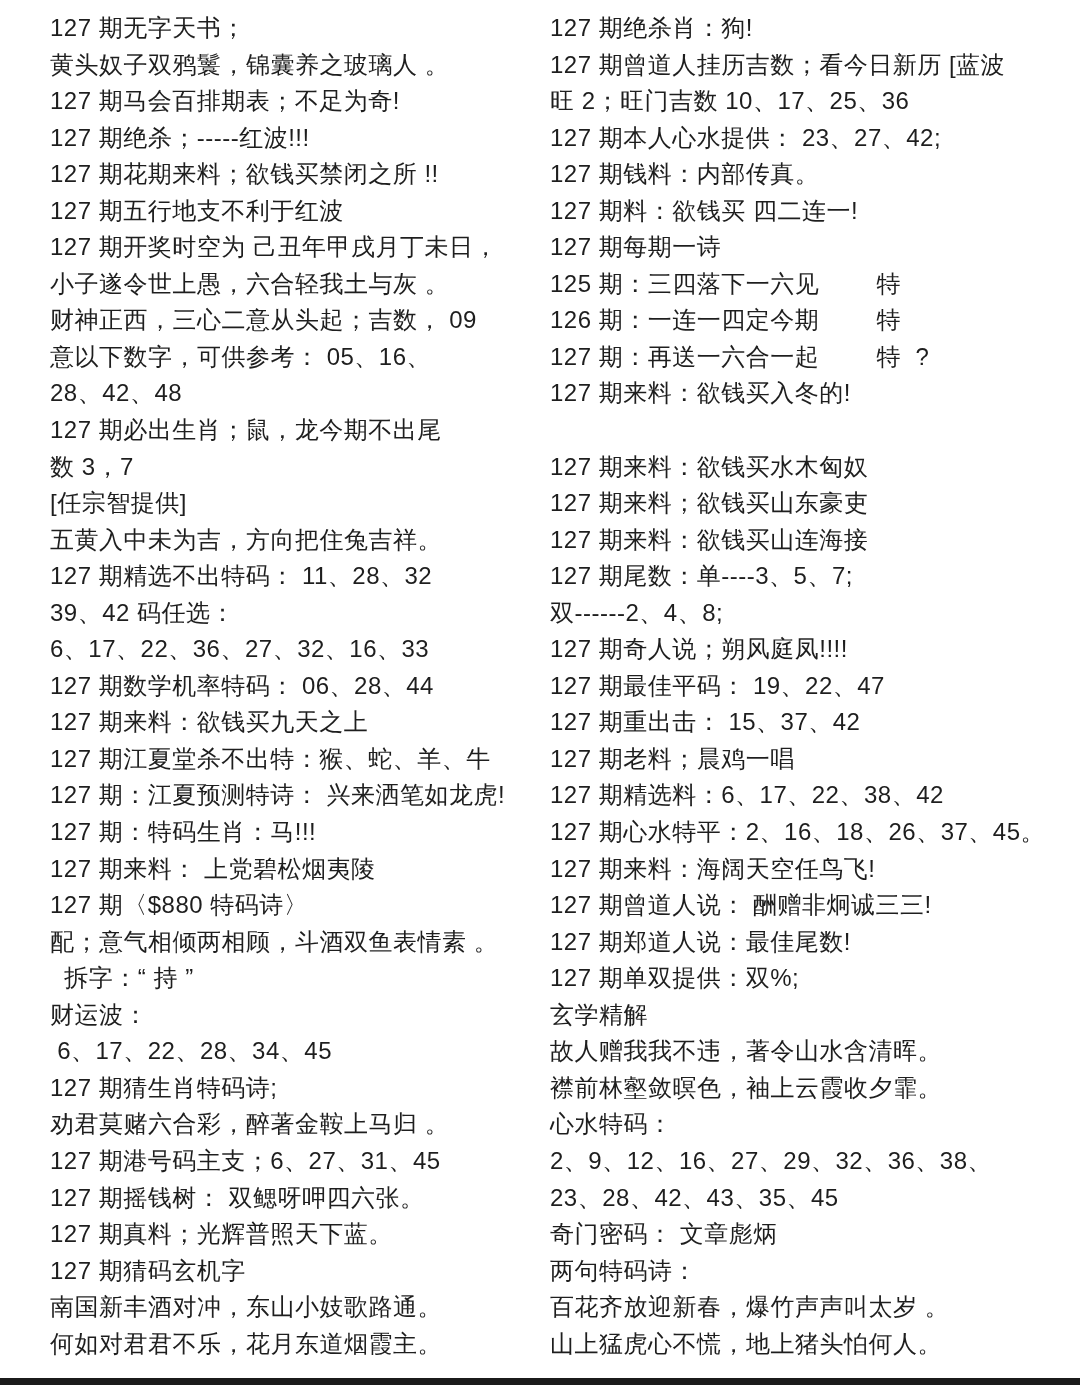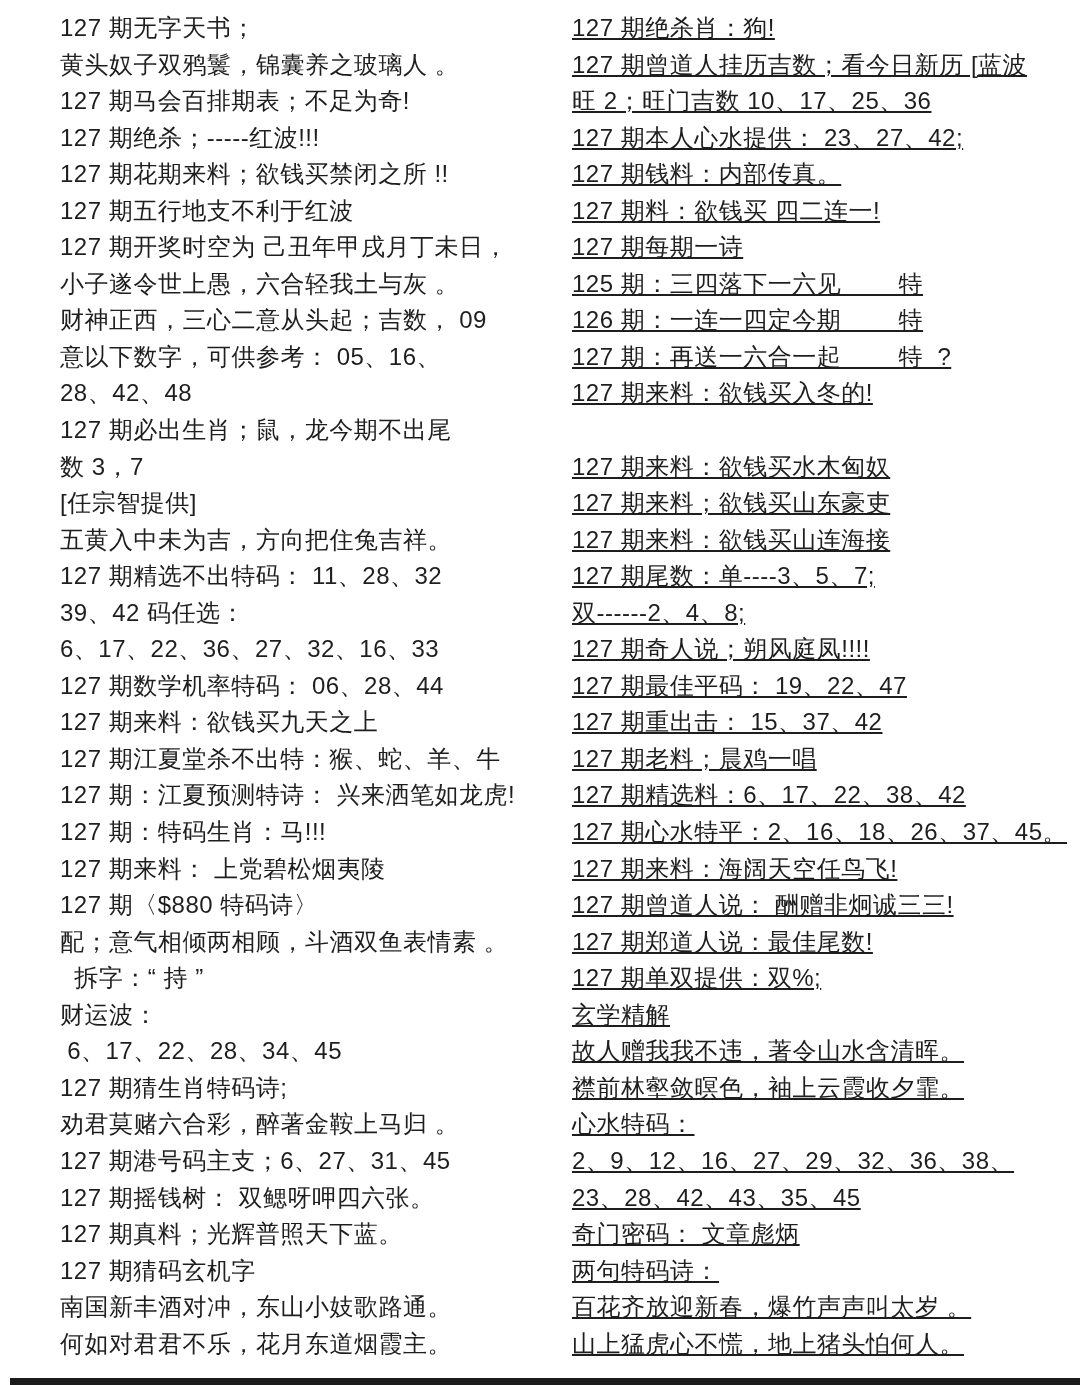--- a/index.html
+++ b/index.html
@@ -12,39 +12,37 @@
     height: 1385px;
     position: relative;
     overflow: hidden;
     font-family: "Liberation Sans", "DejaVu Sans", sans-serif;
     color: #1e1e1e;
   }
   .page {
     position: absolute;
     inset: 0;
     background: #ffffff;
-    margin-left: 10px;
   }
   .col {
     position: absolute;
     top: 10px;
     font-size: 24px;
     line-height: 36.55px;
     letter-spacing: 0.5px;
     white-space: pre-wrap;
     word-break: keep-all;
   }
   #left-col {
     left: 50px;
     width: 506px;
   }
   #right-col {
-    left: 562px;
+    left: 550px;
     width: 516px;
-    text-decoration: underline;
   }
   .line {
     min-height: 36.55px;
   }
   #bottom-clipped-band {
     position: absolute;
     left: 0;
     top: 1378px;
     width: 1080px;
     height: 7px;

